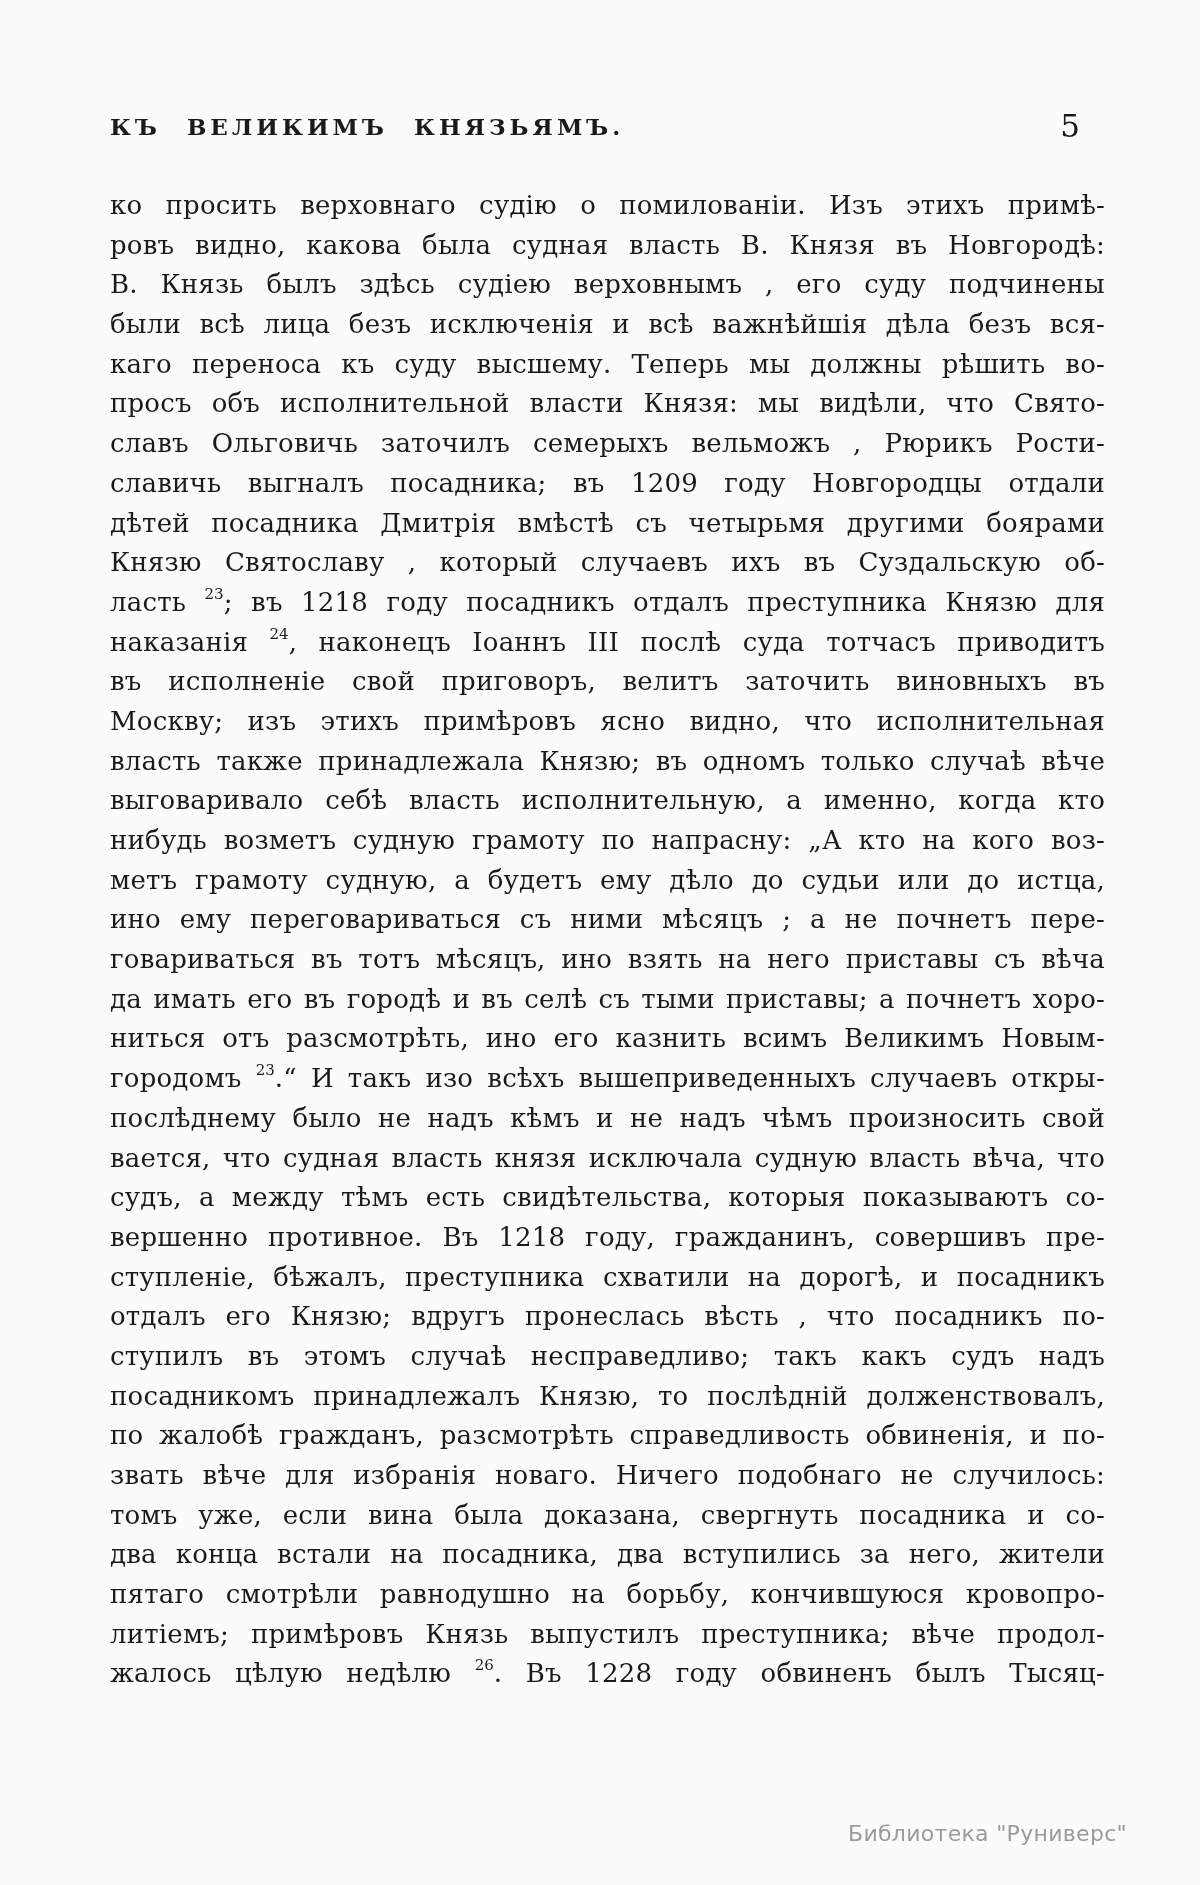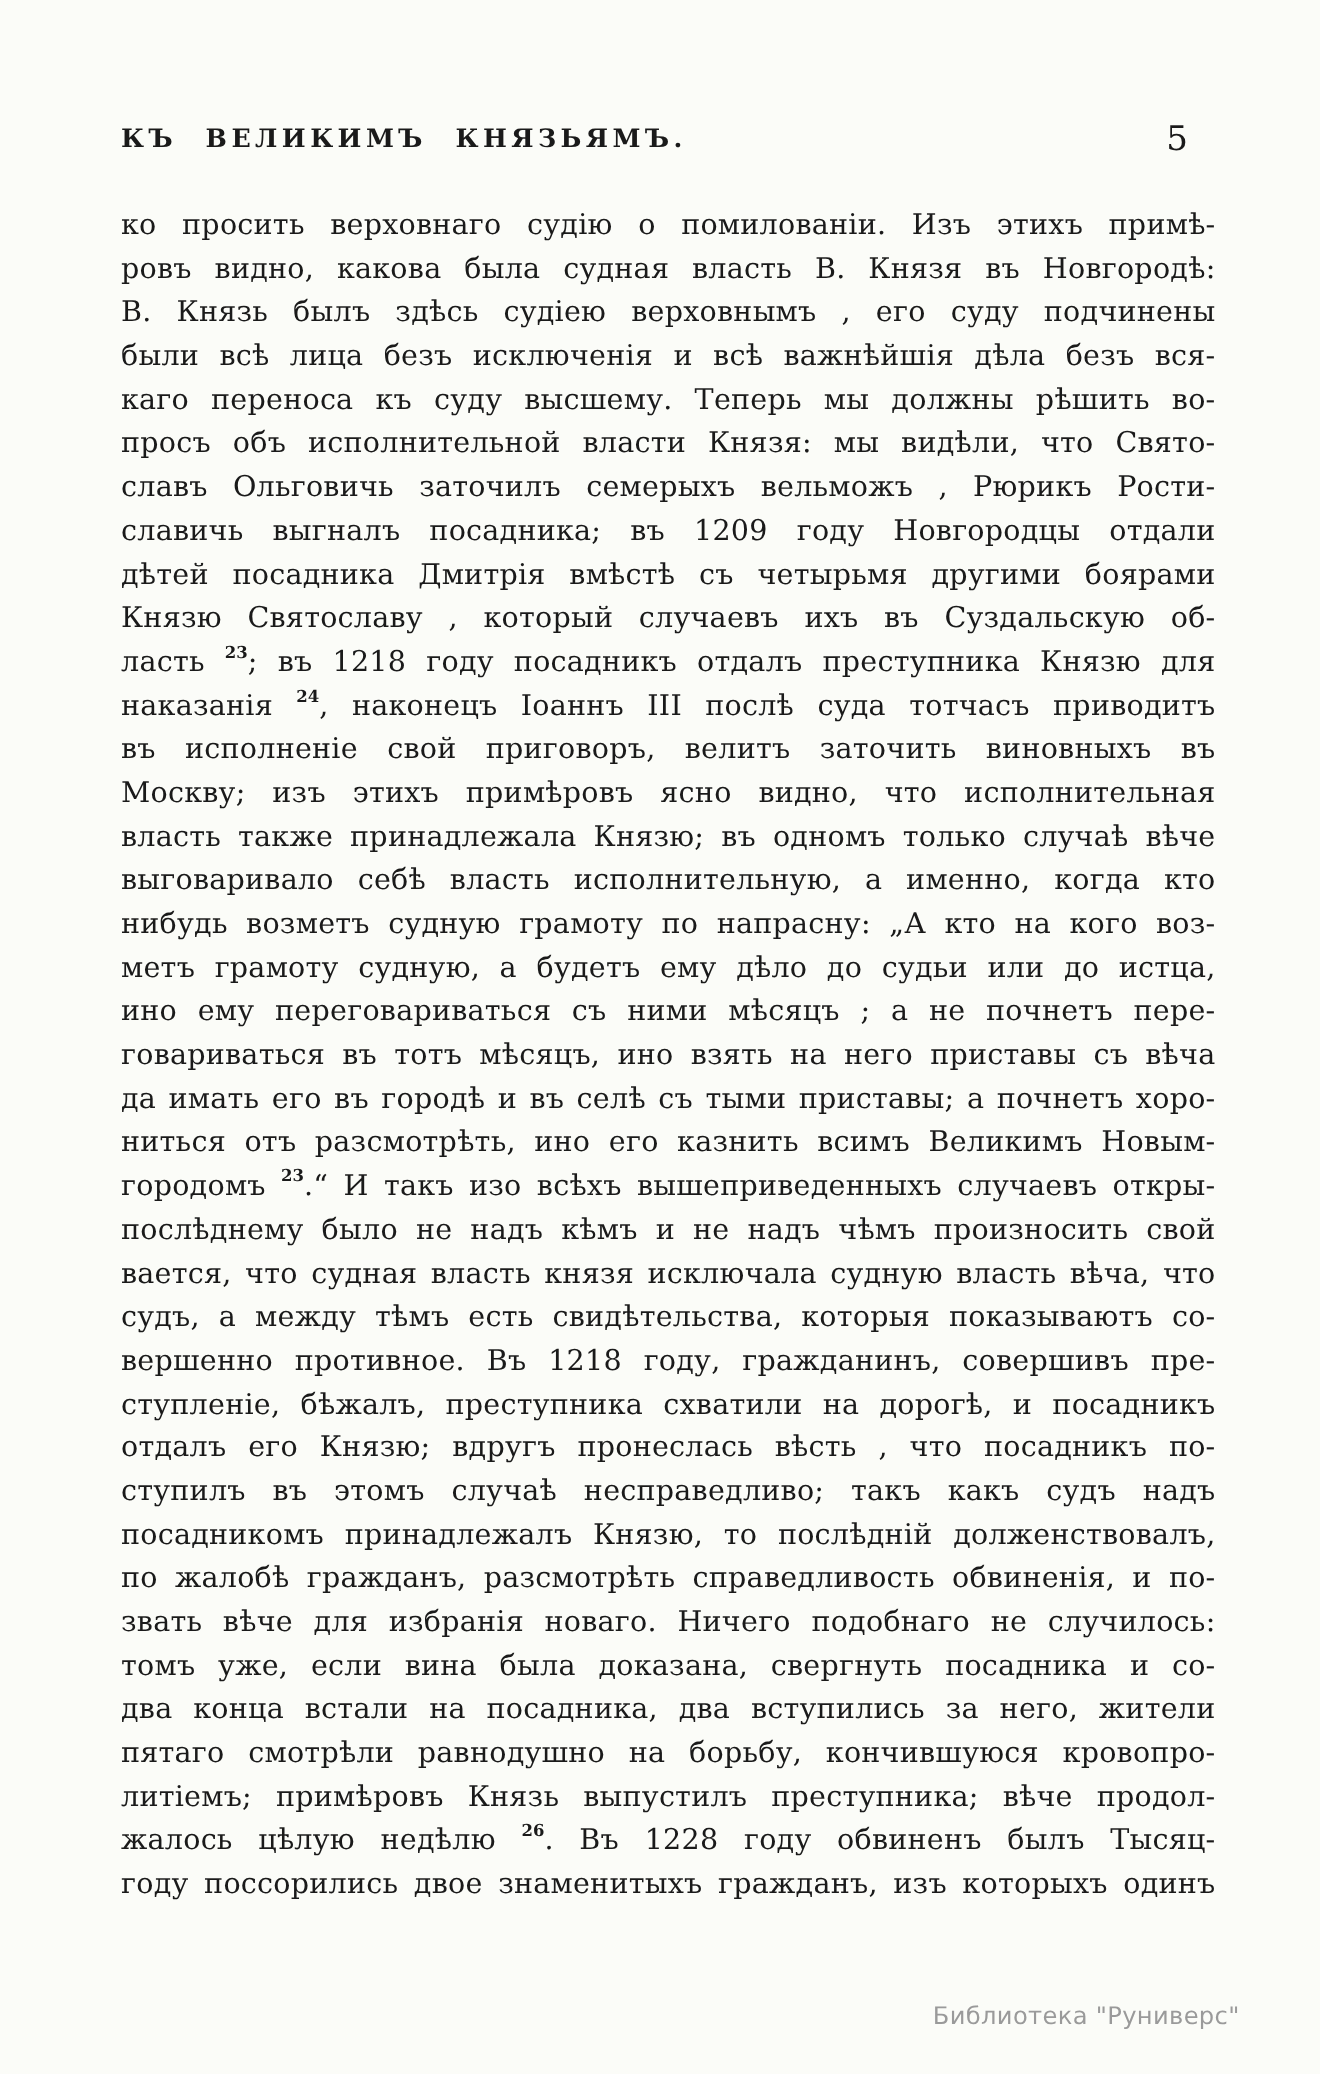--- a/index.html
+++ b/index.html
@@ -43,21 +43,21 @@
     letter-spacing: 0.2px;
   }
   .line {
     height: 39.7px;
     text-align: justify;
     text-align-last: justify;
     overflow: visible;
   }
   .line sup {
     font-size: 15px;
-    font-weight: bold;
+    font-weight: normal;
     vertical-align: baseline;
     position: relative;
     top: -12px;
     letter-spacing: 0;
     line-height: 0;
     margin-top: 16px;
   }
   .watermark {
     position: absolute;
     left: 848px;
@@ -110,18 +110,17 @@
       <div class="line">отдалъ его Князю; вдругъ пронеслась вѣсть , что посадникъ по-</div>
       <div class="line">ступилъ въ этомъ случаѣ несправедливо; такъ какъ судъ надъ</div>
       <div class="line">посадникомъ принадлежалъ Князю, то послѣдній долженствовалъ,</div>
       <div class="line">по жалобѣ гражданъ, разсмотрѣть справедливость обвиненія, и по-</div>
       <div class="line">звать вѣче для избранія новаго. Ничего подобнаго не случилось:</div>
       <div class="line">томъ уже, если вина была доказана, свергнуть посадника и со-</div>
       <div class="line">два конца встали на посадника, два вступились за него, жители</div>
       <div class="line">пятаго смотрѣли равнодушно на борьбу, кончившуюся кровопро-</div>
       <div class="line">литіемъ; примѣровъ Князь выпустилъ преступника; вѣче продол-</div>
       <div class="line">жалось цѣлую недѣлю <sup>26</sup>. Въ 1228 году обвиненъ былъ Тысяц-</div>
-      <div class="line">году поссорились двое знаменитыхъ гражданъ, изъ которыхъ одинъ</div>
     </div>
 
   <div class="watermark">Библиотека "Руниверс"</div>
 
 </div>
 
 </body></html>

